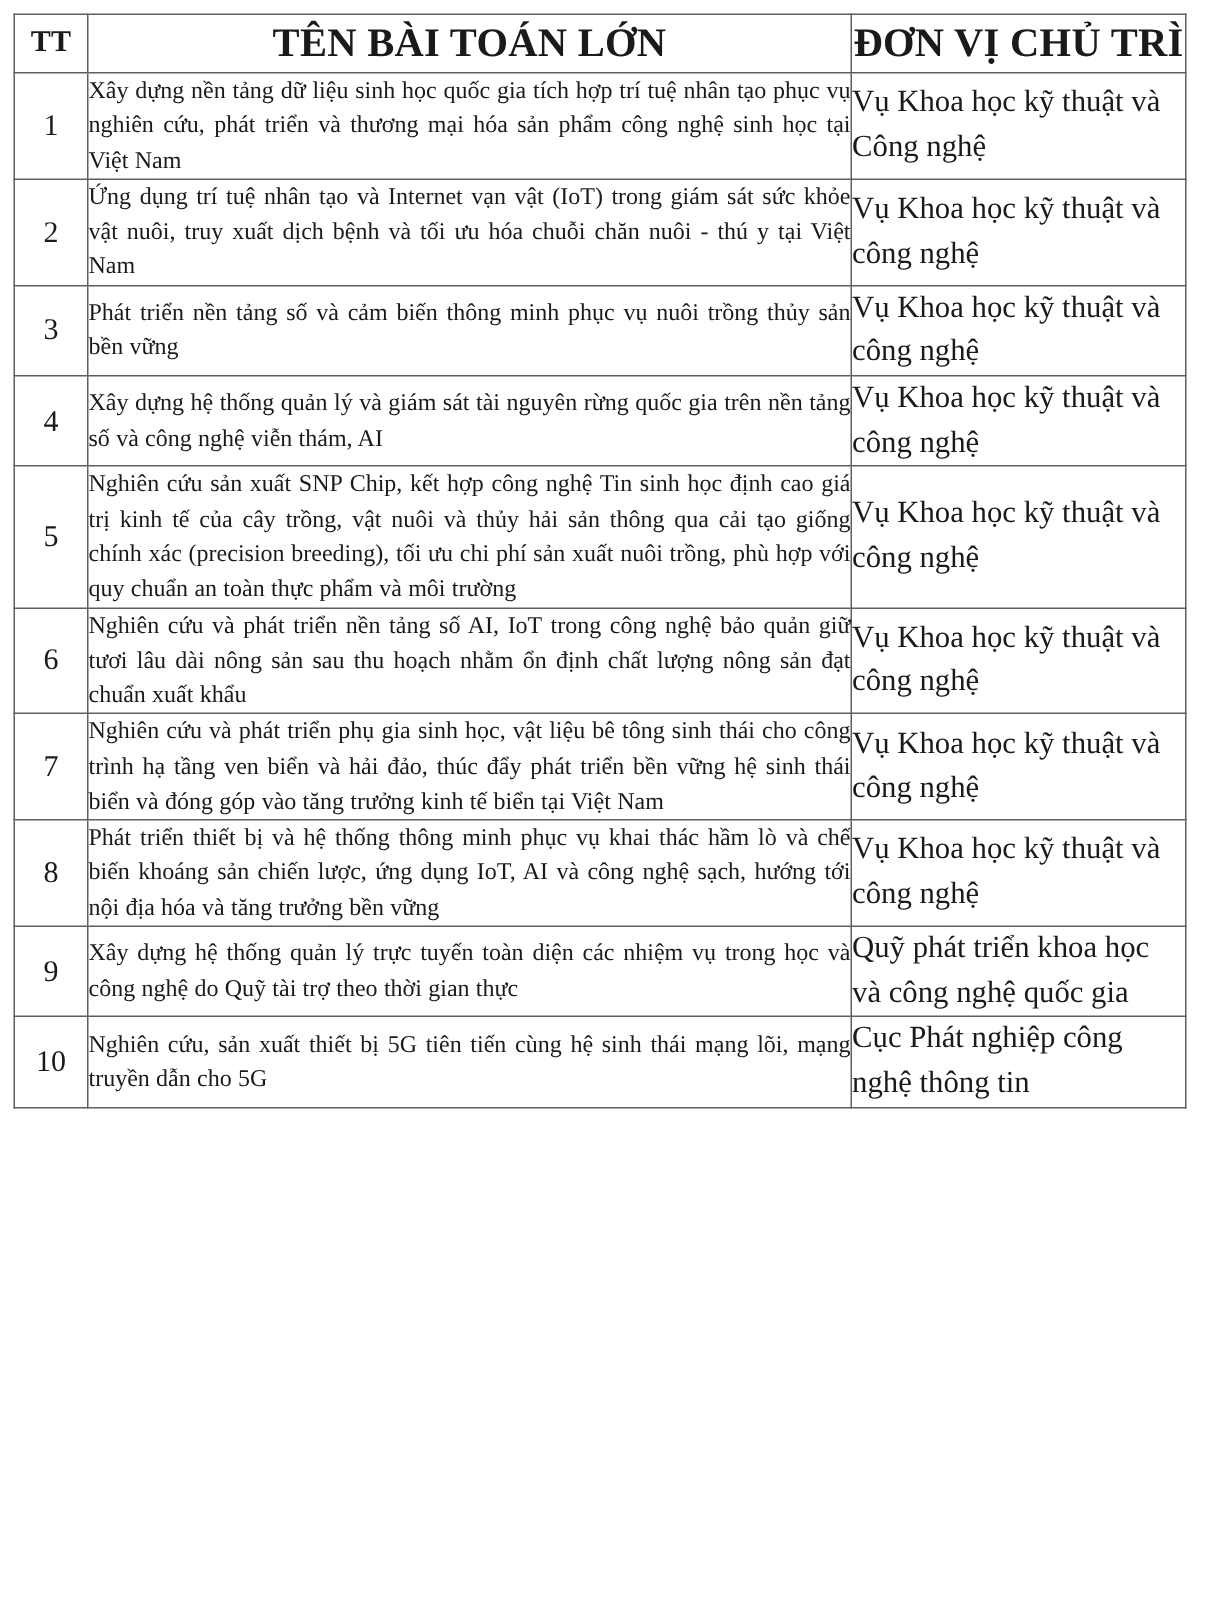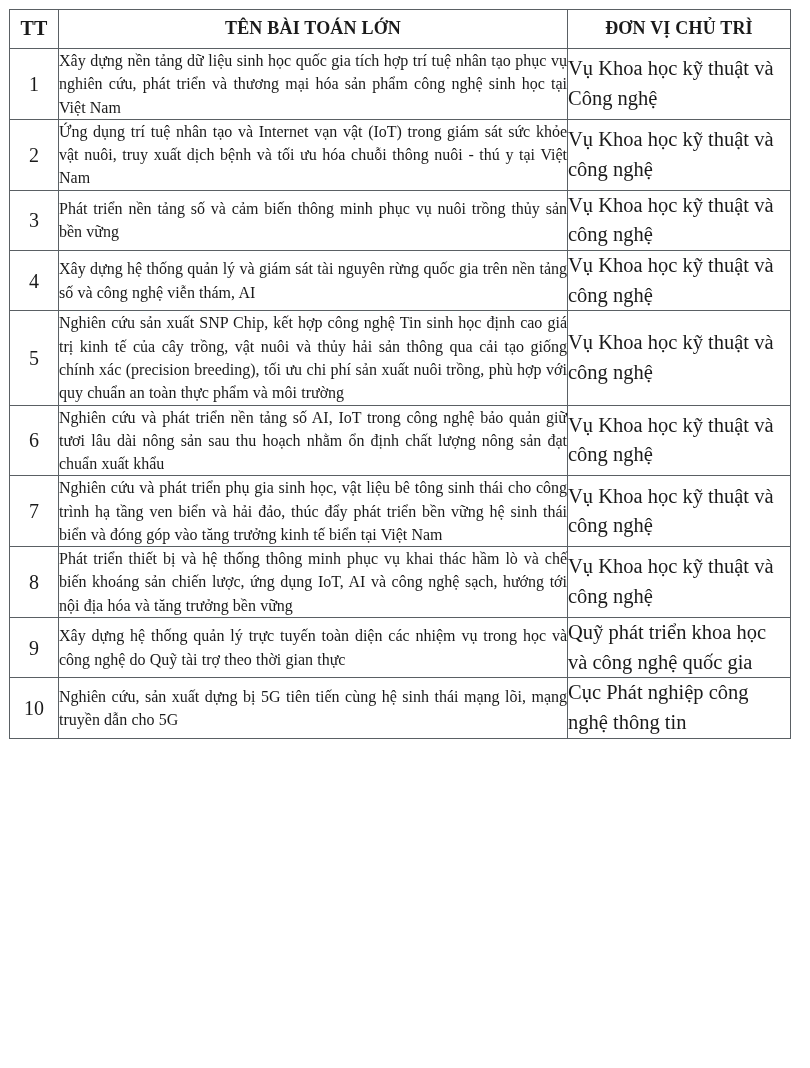--- a/index.html
+++ b/index.html
@@ -41,21 +41,21 @@
     border: 1.6px solid #5a6064;
     padding: 0;
     vertical-align: middle;
     box-sizing: border-box;
   }
 
   
   .hdr-cell {
     text-align: center;
     font-weight: bold;
-    font-size: 18px;
+    font-size: 27px;
     line-height: 1.18;
     letter-spacing: 0.2px;
     padding: 5px 4px 6px 4px;
     height: 39px;
   }
   .hdr-cell.tt { font-size: 20px; }
 
   
   .cell-tt {
     text-align: center;
@@ -112,21 +112,21 @@
           <td class="cell-name">
             <p>Xây dựng nền tảng dữ liệu sinh học quốc gia tích hợp trí tuệ nhân tạo phục vụ nghiên cứu, phát triển và thương mại hóa sản phẩm công nghệ sinh học tại Việt Nam</p>
           </td>
           <td class="cell-unit">
             <p>Vụ Khoa học kỹ thuật và Công nghệ</p>
           </td>
         </tr>
         <tr>
           <td class="cell-tt">2</td>
           <td class="cell-name">
-            <p>Ứng dụng trí tuệ nhân tạo và Internet vạn vật (IoT) trong giám sát sức khỏe vật nuôi, truy xuất dịch bệnh và tối ưu hóa chuỗi thông nuôi - thú y tại Việt Nam</p>
+            <p>Ứng dụng trí tuệ nhân tạo và Internet vạn vật (IoT) trong giám sát sức khỏe vật nuôi, truy xuất dịch bệnh và tối ưu hóa chuỗi chăn nuôi - thú y tại Việt Nam</p>
           </td>
           <td class="cell-unit">
             <p>Vụ Khoa học kỹ thuật và công nghệ</p>
           </td>
         </tr>
         <tr>
           <td class="cell-tt">3</td>
           <td class="cell-name">
             <p>Phát triển nền tảng số và cảm biến thông minh phục vụ nuôi trồng thủy sản bền vững</p>
           </td>
@@ -184,21 +184,21 @@
           <td class="cell-name">
             <p>Xây dựng hệ thống quản lý trực tuyến toàn diện các nhiệm vụ trong học và công nghệ do Quỹ tài trợ theo thời gian thực</p>
           </td>
           <td class="cell-unit">
             <p>Quỹ phát triển khoa học và công nghệ quốc gia</p>
           </td>
         </tr>
         <tr>
           <td class="cell-tt">10</td>
           <td class="cell-name">
-            <p>Nghiên cứu, sản xuất dựng bị 5G tiên tiến cùng hệ sinh thái mạng lõi, mạng truyền dẫn cho 5G</p>
+            <p>Nghiên cứu, sản xuất thiết bị 5G tiên tiến cùng hệ sinh thái mạng lõi, mạng truyền dẫn cho 5G</p>
           </td>
           <td class="cell-unit">
             <p>Cục Phát nghiệp công nghệ thông tin</p>
           </td>
         </tr>
       </tbody>
   </table>
 </div>
 
 </body></html>

